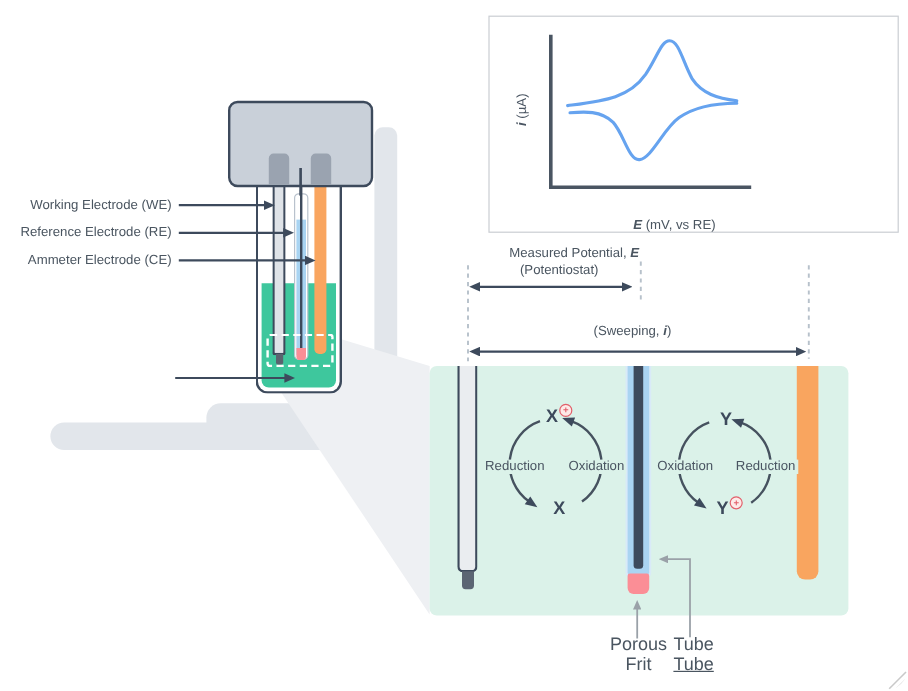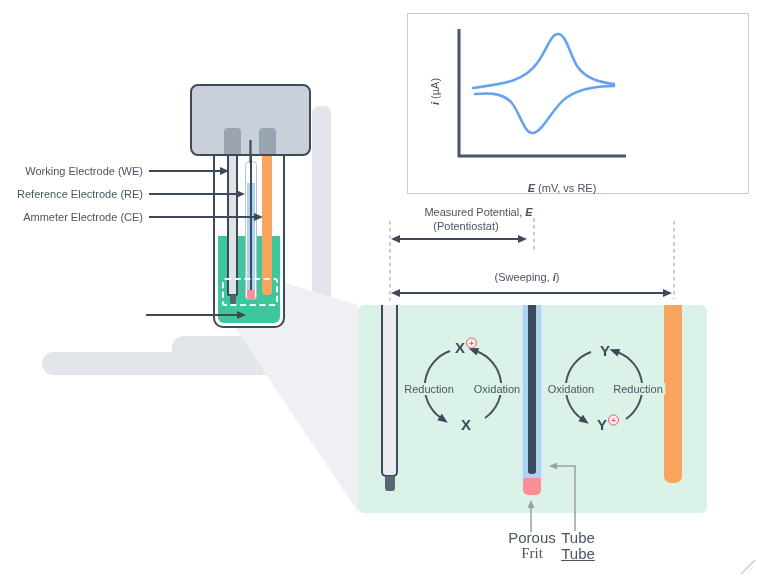--- a/index.html
+++ b/index.html
@@ -129,21 +129,21 @@
 
   <div class="abs proc ctr" style="left:571px;top:389px;">Oxidation</div>
   <div class="abs proc ctr" style="left:638px;top:389px;">Reduction</div>
   <div class="abs species ctr" style="left:605px;top:350px;">Y</div>
   <div class="abs species ctr" style="left:608px;top:424px;">
     <span>Y</span><span class="badge">+</span>
   </div>
 
   <div class="abs twoline" style="left:532px;top:530px;">
     <span style="display:block;">Porous</span>
-    <span style="display:block;font-family:Liberation Serif, serif;">Frit</span>
+    <span style="display:block;">Frit</span>
   </div>
   <div class="abs twoline" style="left:578px;top:530px;">
     <span style="display:block;">Tube</span>
     <span style="display:block;text-decoration:underline;">Tube</span>
   </div>
 
   <svg class="abs" style="left:0;top:0;pointer-events:none;" width="757" height="576">
     <defs>
       <marker id="ah" markerUnits="userSpaceOnUse" markerWidth="9" markerHeight="8" viewBox="0 0 9 8" refX="1" refY="4" orient="auto">
         <path d="M0,0 L9,4 L0,8 z" fill="#3d4a5c"></path>

